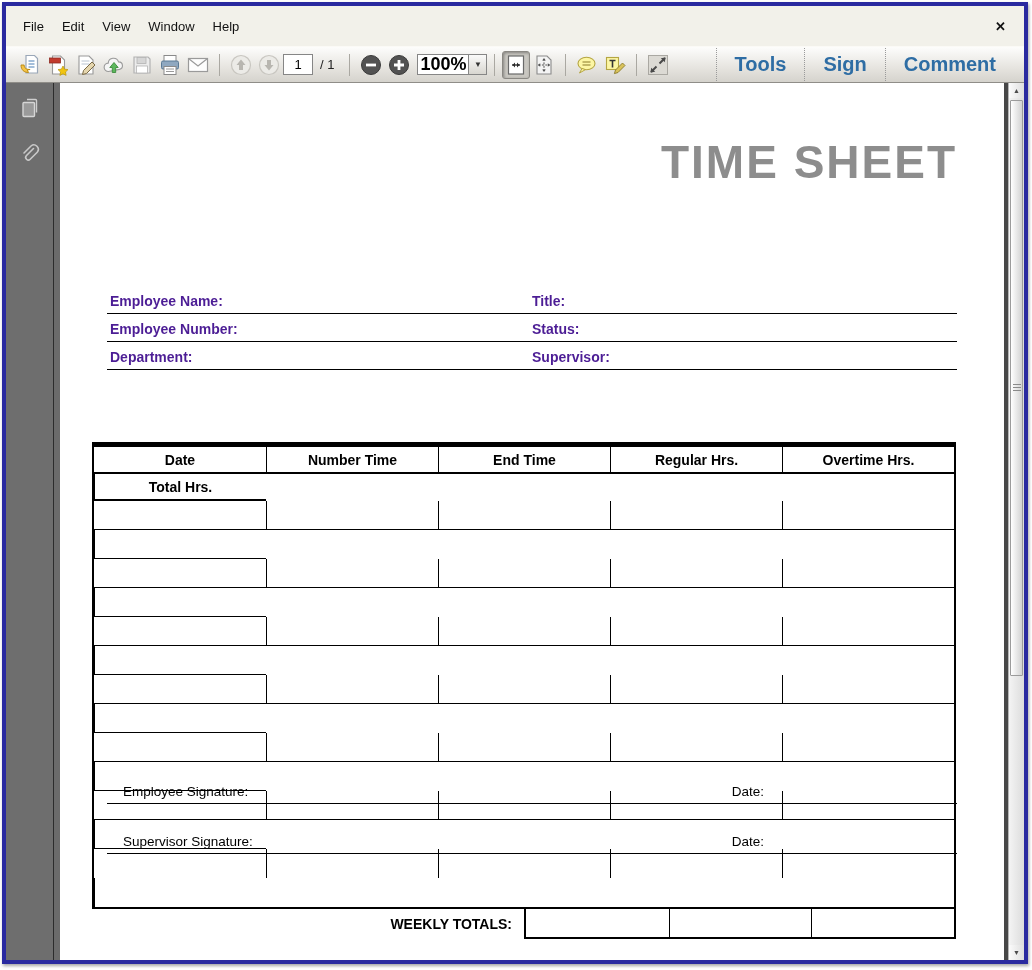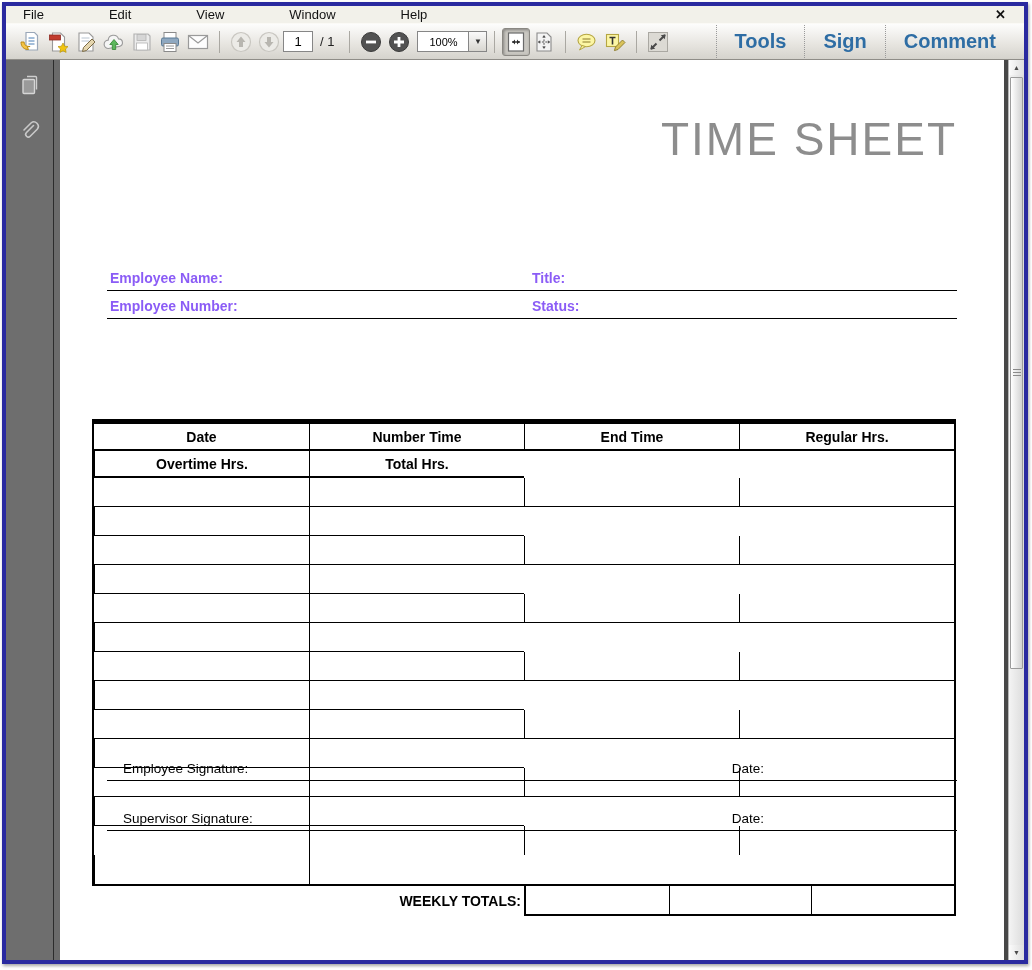--- a/index.html
+++ b/index.html
@@ -2,39 +2,39 @@
 <html><head>
 <meta charset="utf-8">
 <style>
   * { margin:0; padding:0; box-sizing:border-box; }
   html,body { width:1032px; height:970px; background:#fff; font-family:"Liberation Sans", sans-serif; }
   .window { position:absolute; left:2px; top:2px; width:1026px; height:962px;
             border:4px solid #2a2aa0; background:#f1f0e9; display:flex; flex-direction:column;
             box-shadow:1px 2px 3px rgba(0,0,0,.35); }
 
   
-  .menubar { height:17px; background:#f2f1ea; display:flex; align-items:center; padding:0 8px;
-             font-size:13px; color:#111; flex:0 0 auto;gap:47px; }
+  .menubar { height:40px; background:#f2f1ea; display:flex; align-items:center; padding:0 8px;
+             font-size:13px; color:#111; flex:0 0 auto; }
   .menu-item { padding:4px 9px; cursor:default; }
   .close-btn { margin-left:auto; font-size:13px; font-weight:bold; color:#111; padding:0 10px; }
 
   
   .toolbar { height:37px; background:linear-gradient(#fdfdfc, #e6e4df 60%, #d5d3cd);
              border-top:1px solid #fbfaf6; border-bottom:1px solid #8f8d88;
              display:flex; align-items:center; padding:0 10px; flex:0 0 auto; }
   .tbtn { width:28px; height:28px; display:flex; align-items:center; justify-content:center;
           border-radius:3px; border:1px solid transparent; }
   .tbtn svg { display:block; }
   .tbtn.pressed { background:#c9c7c1; border:1px solid #8a8883; box-shadow:inset 1px 1px 3px rgba(0,0,0,.35); }
   .tsep { width:1px; height:22px; background:#aaa8a2; margin:0 7px; }
   .page-input { width:30px; height:21px; border:1px solid #868686; background:#fff; text-align:center;
                 font-size:13px; font-family:"Liberation Sans",sans-serif; }
   .page-total { font-size:13px; margin:0 8px 0 7px; color:#222; }
   .zoom-box { width:52px; height:21px; border:1px solid #868686; background:#fff; display:flex;
-              align-items:center; justify-content:center; font-size:11px; }
+              align-items:center; justify-content:center; font-size:18px;font-weight:bold; }
   .zoom-drop { width:18px; height:21px; border:1px solid #868686; border-left:none;
                background:linear-gradient(#fafafa,#d8d6d0); display:flex; align-items:center;
                justify-content:center; font-size:8px; color:#333; }
   .right-group { margin-left:auto; display:flex; align-items:stretch; }
   .rbtn { font-size:20px; font-weight:bold; color:#2e6da4; padding:5px 18px; display:flex; align-items:center; }
   .rbtn.dotted { border-left:1px dotted #9a9a9a; }
 
   
   .content { flex:1; display:flex; overflow:hidden; background:#6b6b6b; }
   .sidebar { width:48px; background:#6e6e6e; border-right:1px solid #2c2c2c;
@@ -50,40 +50,40 @@
   .sb-arrow { height:15px; display:flex; align-items:center; justify-content:center;
               font-size:7px; color:#4a4a4a; background:linear-gradient(90deg,#fbfbfb,#dedede); }
   .sb-track { flex:1; position:relative; }
   .sb-thumb { position:absolute; left:1px; right:1px; top:2px; height:68%;
               background:linear-gradient(90deg,#ffffff,#d2d2d2); border:1px solid #9b9b9b; border-radius:1px;
               display:flex; align-items:center; justify-content:center; }
   .sb-grip { width:8px; }
   .sb-grip div { height:1px; background:#8a8a8a; margin:2px 0; }
 
   
-  .doc-title { position:absolute; top:52px; right:47px; font-size:46px; font-weight:normal;
+  .doc-title { position:absolute; top:52px; right:47px; font-size:46px; font-weight:bold;
                color:#8d8d8d; letter-spacing:2px; }
 
   .info-fields { position:absolute; left:47px; right:47px; top:203px; }
   .info-row { position:relative; height:28px; border-bottom:1.5px solid #000; }
-  .info-label { position:absolute; bottom:4px; font-weight:bold; font-size:14px; color:#8b5cf6; }
+  .info-label { position:absolute; bottom:4px; font-weight:bold; font-size:14px; color:#4c1d95; }
   .info-label.left { left:3px; }
   .info-label.right { left:50%; }
 
   .table-wrap { position:absolute; left:32px; right:48px; top:359px; }
   .tbl { border:2px solid #000; border-top:5px solid #000; }
-  .trow { display:grid; grid-template-columns:repeat(4,1fr);border-radius:10px; }
+  .trow { display:grid; grid-template-columns:repeat(5,1fr);border-radius:10px; }
   .th { height:27px; display:flex; align-items:center; justify-content:center;
         font-weight:bold; font-size:14px; border-bottom:2px solid #000; }
   .td { height:29px; border-bottom:1.5px solid #000; }
   .trow .th + .th, .trow .td + .td { border-left:1.5px solid #000; }
   .trow.last .td { border-bottom:none; }
   .totals-row { display:flex; height:30px; }
   .totals-label { width:50%; display:flex; align-items:center; justify-content:flex-end;
-                  padding-right:3px; font-weight:bold; font-size:14px; }
+                  padding-right:12px; font-weight:bold; font-size:14px; }
   .totals-cells { width:50%; display:grid; grid-template-columns:repeat(3,1fr);
                   border:2px solid #000; border-top:none; }
   .totals-cells .tcell + .tcell { border-left:1.5px solid #000; }
 
   .sig-row { position:absolute; left:47px; right:47px; height:28px; border-bottom:1.5px solid #000; font-size:13.5px; color:#000; }
   .sig-row .sig-label { position:absolute; bottom:4px; left:16px; }
   .sig-row .date-label { position:absolute; bottom:4px; left:73.5%;text-align:right; }
   .sig-row.first { top:693px; }
   .sig-row.second { top:743px; }
 </style>
@@ -278,20 +278,24 @@
 
       <div class="info-fields">
         <div class="info-row">
           <span class="info-label left">Employee Name:</span>
           <span class="info-label right">Title:</span>
         </div>
         <div class="info-row">
           <span class="info-label left">Employee Number:</span>
           <span class="info-label right">Status:</span>
         </div>
+        <div class="info-row">
+          <span class="info-label left">Department:</span>
+          <span class="info-label right">Supervisor:</span>
+        </div>
       </div>
 
       <div class="table-wrap">
         <div class="tbl">
           <div class="trow">
             <div class="th">Date</div>
             <div class="th">Number Time</div>
             <div class="th">End Time</div>
             <div class="th">Regular Hrs.</div>
             <div class="th">Overtime Hrs.</div>

